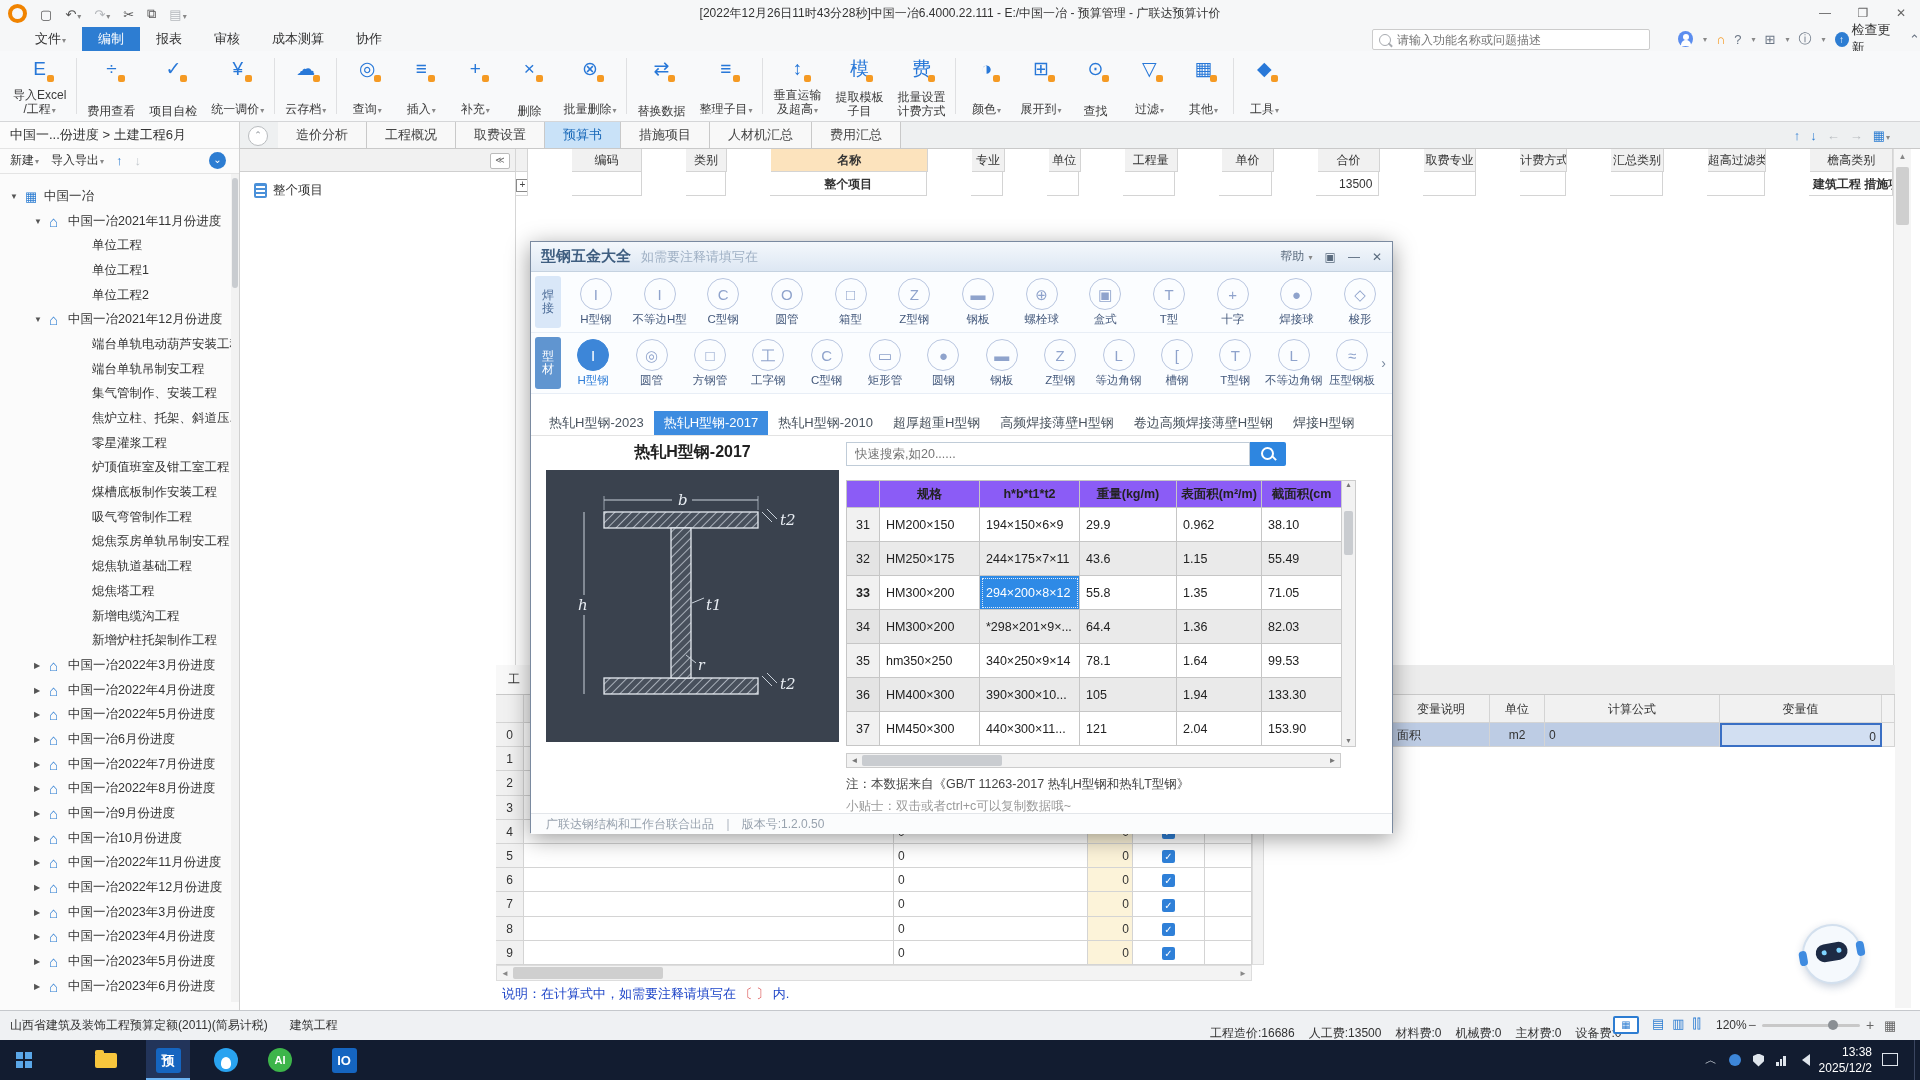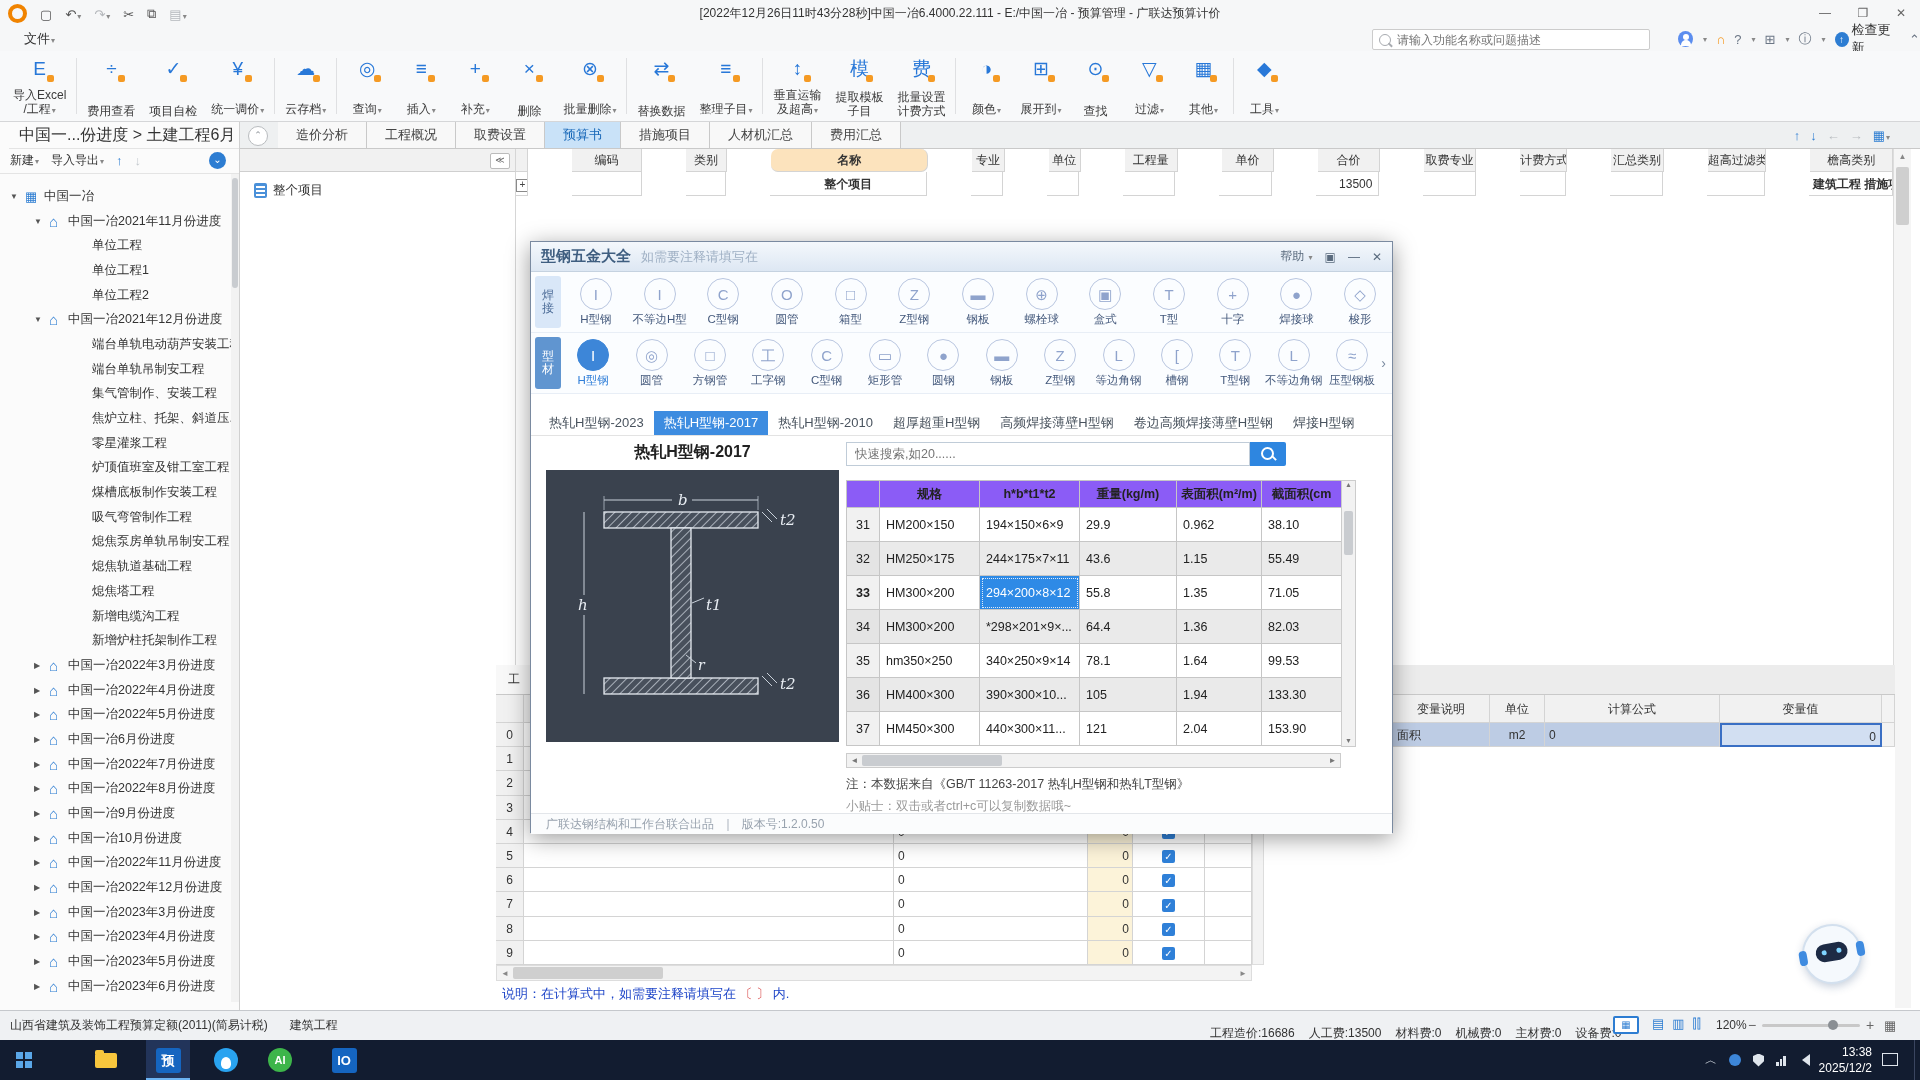--- a/index.html
+++ b/index.html
@@ -11,21 +11,21 @@
   .logo{left:8px;top:4px;width:19px;height:19px;border-radius:50%;border:4px solid #f08300;box-sizing:border-box;}
   .qat{left:40px;top:3px;height:22px;display:flex;align-items:center;gap:13px;color:#555;font-size:13px;}
   .qat .qi{cursor:default;}
   .qat .dim{color:#b5b8bc;}
   .car8{font-size:8px;color:#888;margin-left:1px;}
   #wtitle{left:0;top:5px;width:1920px;text-align:center;font-size:12px;color:#333;pointer-events:none;}
   .winctl{right:0;top:0;height:26px;display:flex;position:absolute;}
   .winctl div{width:38px;height:26px;display:flex;align-items:center;justify-content:center;color:#666;font-size:12px;}
   
   #menubar{left:0;top:27px;width:1920px;height:24px;background:#f6f7f8;border-bottom:1px solid #dcdddf;}
-  .menus{left:8px;top:0;height:24px;display:flex;position:absolute;flex-direction:column;}
+  .menus{left:19px;top:0;height:24px;display:flex;position:absolute;}
   .mi{padding:0 16px;height:24px;line-height:24px;font-size:13px;color:#333;}
   .mi.sel{background:#2d7dd2;color:#fff;}
   .msearch{left:1372px;top:2px;width:276px;height:19px;position:absolute;background:#fff;border:1px solid #ccc;border-radius:2px;display:flex;align-items:center;}
   .msearch input{border:0;outline:0;flex:1;font-size:12px;color:#333;background:transparent;font-family:inherit;}
   .mglass{width:10px;height:10px;border:1.5px solid #a8abb0;border-radius:50%;margin:0 4px 0 6px;position:relative;}
   .mglass::after{content:"";position:absolute;width:5px;height:1.5px;background:#a8abb0;transform:rotate(45deg);left:8px;top:9px;}
   .mricons{left:1678px;top:2px;height:20px;display:flex;align-items:center;gap:9px;position:absolute;color:#6b7685;font-size:13px;}
   .updbtn{display:flex;align-items:center;gap:3px;color:#333;}
   .updot{width:15px;height:15px;border-radius:50%;background:#2d7dd2;color:#fff;font-size:10px;line-height:15px;text-align:center;}
   .avat{width:16px;height:16px;border-radius:50%;background:#5b8def;position:relative;}
@@ -35,21 +35,21 @@
   #ribbon{left:0;top:51px;width:1920px;height:71px;background:#f8f9fa;border-bottom:1px solid #d5d6d8;display:flex;align-items:stretch;padding-left:6px;box-sizing:border-box;}
   .rbtn{display:flex;flex-direction:column;align-items:center;padding:5px 7px 3px 7px;min-width:40px;}
   .rbtn .ric{width:26px;height:26px;border-radius:4px;color:#2878d8;font-size:19px;line-height:26px;text-align:center;position:relative;}
   .rbtn .ric::after{content:"";position:absolute;right:-1px;bottom:0;width:7px;height:7px;border-radius:2px;background:#f59a23;}
   .rbtn .sp{flex:1;}
   .rl{font-size:12px;color:#3a3a3a;line-height:14px;white-space:nowrap;}
   .rbtn.rsep{min-width:0;padding:0;margin:0 3px;}
   .rbtn.rsep{border-left:1px solid #dfe0e2;height:56px;align-self:center;}
   
   #sidebar{left:0;top:122px;width:240px;height:888px;background:#fbfbfb;border-right:1px solid #d0d0d0;box-sizing:border-box;overflow:hidden;}
-  .crumb{left:9px;top:0;width:240px;height:26px;line-height:26px;padding-left:10px;font-size:16px;color:#333;border-bottom:1px solid #e4e4e4;white-space:nowrap;position:absolute;}
+  .crumb{left:0;top:0;width:240px;height:26px;line-height:26px;padding-left:10px;font-size:13px;color:#333;border-bottom:1px solid #e4e4e4;white-space:nowrap;position:absolute;}
   .streetbar{left:0;top:26px;width:240px;height:26px;border-bottom:1px solid #e4e4e4;display:flex;align-items:center;gap:12px;padding-left:10px;position:absolute;box-sizing:border-box;}
   .sbtn{font-size:12px;color:#333;}
   .upar{color:#2d7dd2;font-size:13px;font-weight:bold;}
   .dnar{color:#c3c8cd;font-size:13px;font-weight:bold;}
   .loccir{margin-left:auto;margin-right:14px;width:17px;height:17px;border-radius:50%;background:#2d7dd2;color:#fff;font-size:10px;text-align:center;line-height:16px;}
   #tree{left:0;top:52px;width:232px;height:836px;position:absolute;overflow:hidden;padding-top:10px;box-sizing:border-box;}
   .ti{display:flex;align-items:center;height:24.7px;white-space:nowrap;}
   .ti[data-lv="0"]{padding-left:10px;}
   .ti[data-lv="1"]{padding-left:34px;}
   .ti[data-lv="2"]{padding-left:58px;}
@@ -73,21 +73,21 @@
   .collbtn{position:absolute;right:5px;top:4px;width:18px;height:14px;background:#fff;border:1px solid #bbb;border-radius:2px;color:#666;font-size:9px;text-align:center;line-height:13px;}
   #subbody{left:240px;top:172px;width:276px;height:836px;background:#fff;border-right:1px solid #d6d6d6;box-sizing:border-box;}
   .pitem{display:flex;align-items:center;gap:6px;padding:10px 0 0 14px;font-size:12.5px;color:#333;}
   .docic{width:13px;height:15px;background:#4a90d9;border-radius:2px;position:relative;}
   .docic::after{content:"";position:absolute;left:2px;top:3px;width:9px;height:2px;background:#fff;box-shadow:0 4px 0 #fff,0 8px 0 #fff;}
   
   #maingrid{left:516px;top:149px;width:1377px;height:516px;background:#fff;}
   .grow{display:flex;height:23px;line-height:23px;gap:44px;}
   .gc{border-right:1px solid #d4d4d4;border-bottom:1px solid #d4d4d4;box-sizing:border-box;text-align:center;font-size:12px;color:#333;overflow:hidden;white-space:nowrap;}
   .ghead .gc{background:#f1f1f1;}
-  .ghead .gc.namec{background:#fce3bd;font-weight:bold;border-radius:7px;}
+  .ghead .gc.namec{background:#fce3bd;font-weight:bold;}
   .gdata{height:24px;line-height:24px;}
   .c0{width:20px;}.c1{width:120px;}.c2{width:70px;}.c3{width:270px;}.c4{width:55px;}.c5{width:55px;}
   .c6{width:90px;}.c7{width:90px;}.c8{width:105px;}.c9{width:90px;}.c10{width:80px;}.c11{width:90px;}
   .c12{width:100px;}.c13{width:142px;}
   .plusbox{display:inline-block;width:11px;height:11px;line-height:9px;border:1px solid #8a8a8a;font-size:10px;color:#444;background:#fff;margin-top:5px;}
   .num-r{text-align:right;padding-right:6px;}
   .txt-l{text-align:left;padding-left:4px;}
   #mainvscroll{left:1893px;top:149px;width:18px;height:859px;background:#f5f5f5;border-left:1px solid #ddd;box-sizing:border-box;}
   #mainvscroll .ar{height:16px;text-align:center;font-size:8px;color:#888;line-height:16px;}
   #mainvscroll .th{margin:2px 2px;height:58px;background:#cfcfcf;border-radius:2px;}

